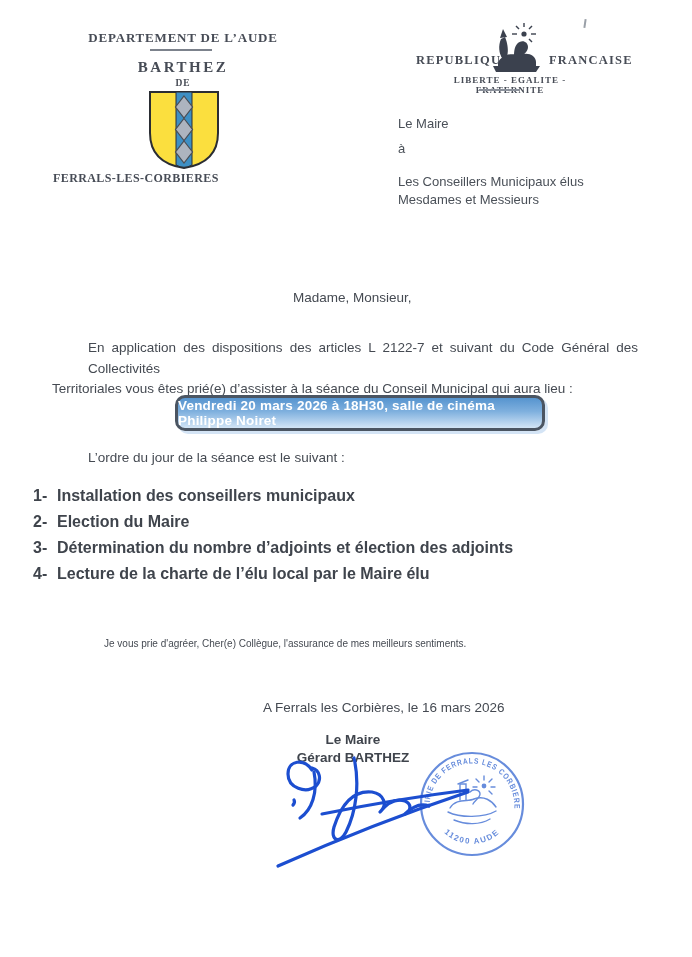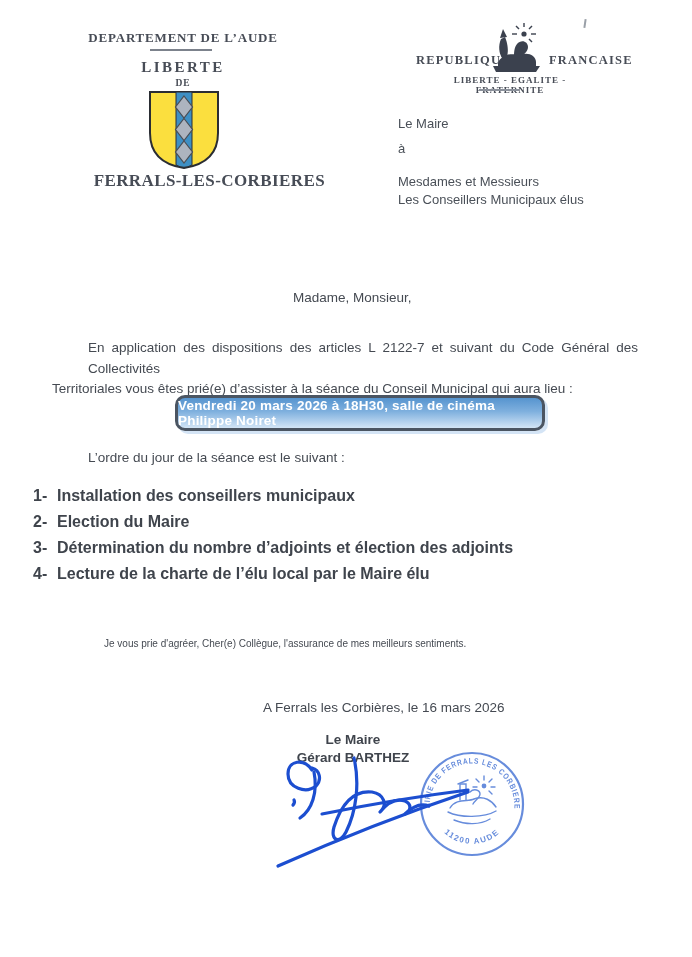--- a/index.html
+++ b/index.html
@@ -7,21 +7,21 @@
         font-family:"Liberation Sans",sans-serif;color:var(--ink,#454a52);}
   .abs{position:absolute;}
   .serif{font-family:"Liberation Serif","DejaVu Serif",serif;color:var(--header-ink,#474c56);}
 
   
   .dept{left:63px;top:30px;width:240px;text-align:center;font-size:13px;font-weight:bold;letter-spacing:.8px;}
   .dept-rule{left:150px;top:49px;width:62px;height:2px;background:#7c828c;}
   .mairie{left:63px;top:59px;width:240px;text-align:center;font-size:15px;font-weight:bold;letter-spacing:2.5px;}
   .de{left:63px;top:78px;width:240px;text-align:center;font-size:9.5px;font-weight:bold;letter-spacing:1px;}
   .shield{left:146px;top:89px;}
-  .commune{left:65px;top:171px;width:260px;text-align:right;font-size:17px;font-weight:bold;letter-spacing:.4px;}
+  .commune{left:53px;top:171px;width:260px;text-align:left;font-size:12px;font-weight:bold;letter-spacing:.4px;}
 
   
   .republique{left:408px;top:53px;font-size:12.5px;font-weight:bold;letter-spacing:1.2px;margin-left:8px;}
   .francaise{left:549px;top:53px;font-size:12.5px;font-weight:bold;letter-spacing:1.2px;}
   .emblem{left:486px;top:22px;}
   .motto{left:430px;top:75px;width:160px;text-align:center;font-size:9px;font-weight:bold;letter-spacing:1px;}
   .motto-rule{left:479px;top:89px;width:40px;height:1.5px;background:#8a909a;}
   .artifact{left:584px;top:19px;width:2px;height:9px;background:#9aa0a8;transform:rotate(8deg);}
 
   
@@ -51,21 +51,21 @@
   .stamp-svg{left:412px;top:744px;opacity:.85;}
   .sig-svg{left:268px;top:748px;}
 </style>
 </head>
 <body>
 
 <div class="page">
 
   <div class="abs serif dept">DEPARTEMENT DE L’AUDE</div>
   <div class="abs dept-rule"></div>
-  <div class="abs serif mairie">LIBERTE</div>
+  <div class="abs serif mairie">BARTHEZ</div>
   <div class="abs serif de">DE</div>
 
   <svg class="abs shield" width="76" height="82" viewBox="0 0 76 82">
     <path d="M4,3 H72 V44 C72,66 58,76 38,79 C18,76 4,66 4,44 Z" style="fill:var(--shield-field);stroke:#2a2d33;stroke-width:2"></path>
     <path d="M30,3 L46,3 L46,76 Q38,80.5 30,76 Z" style="fill:var(--shield-pale);stroke:#2a2d33;stroke-width:1"></path>
     <path d="M38,7 L46.5,18 L38,29 L29.5,18 Z" style="fill:var(--shield-lozenge);stroke:#4a4e55;stroke-width:1.2"></path>
     <path d="M38,29.5 L46.5,40.5 L38,51.5 L29.5,40.5 Z" style="fill:var(--shield-lozenge);stroke:#4a4e55;stroke-width:1.2"></path>
     <path d="M38,52 L46.5,63 L38,74 L29.5,63 Z" style="fill:var(--shield-lozenge);stroke:#4a4e55;stroke-width:1.2"></path>
   </svg>
 
@@ -91,22 +91,22 @@
     </g>
   </svg>
   <div class="abs serif francaise">FRANCAISE</div>
   <div class="abs serif motto">LIBERTE - EGALITE - FRATERNITE</div>
   <div class="abs motto-rule"></div>
   <div class="abs artifact"></div>
 
   <div class="abs rcpt r1">Le Maire</div>
   <div class="abs rcpt r2">à</div>
   <div class="abs rcpt r3">
+    <div>Les Conseillers Municipaux élus</div>
     <div>Mesdames et Messieurs</div>
-    <div>Les Conseillers Municipaux élus</div>
   </div>
 
   <div class="abs salutation">Madame, Monsieur,</div>
 
   <div class="abs intro">
     <div class="l1">En application des dispositions des articles L 2122-7 et suivant du Code Général des Collectivités</div>
     <div class="l2">Territoriales vous êtes prié(e) d’assister à la séance du Conseil Municipal qui aura lieu :</div>
   </div>
 
   <div class="abs banner">Vendredi 20 mars 2026 à 18H30, salle de cinéma Philippe Noiret</div>

